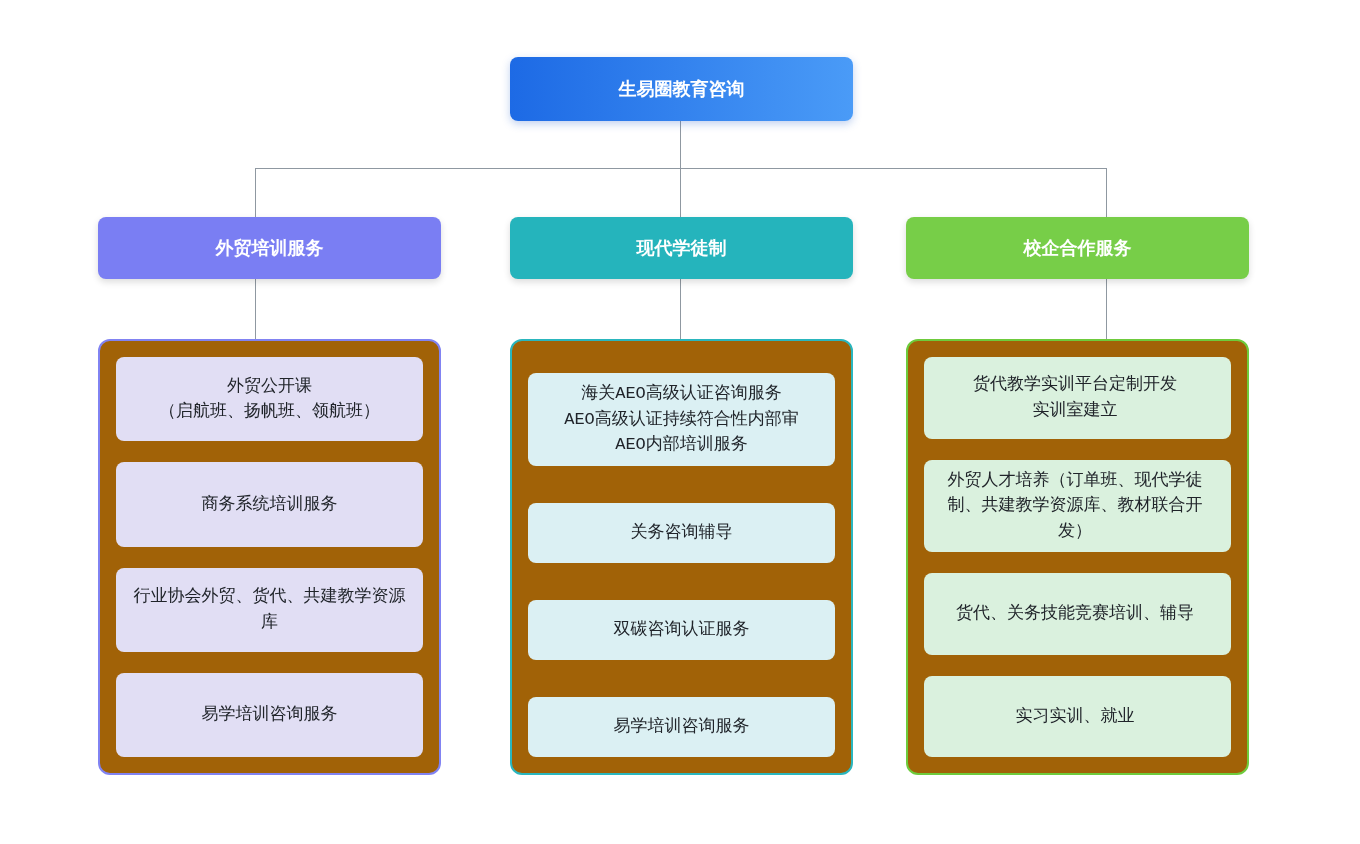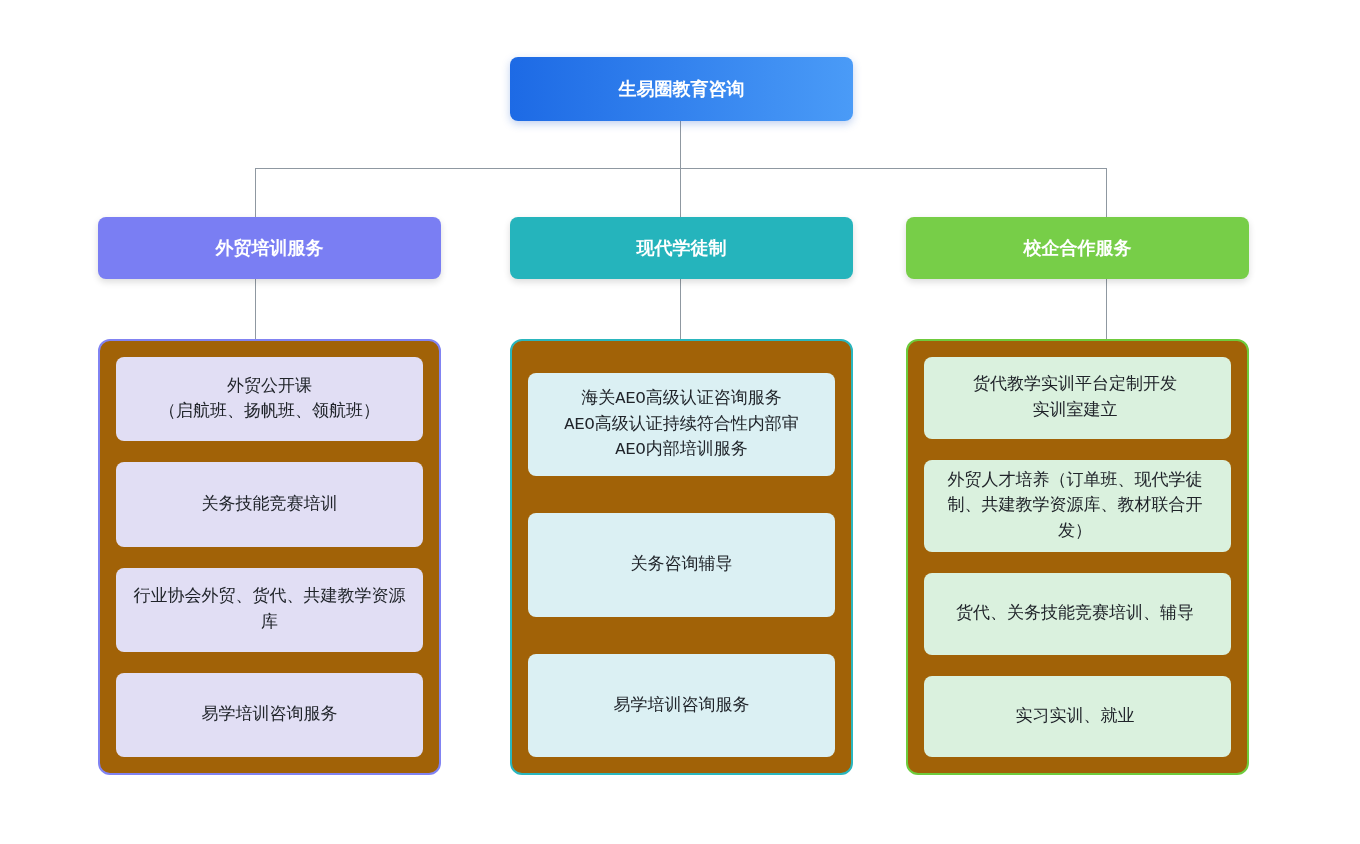--- a/index.html
+++ b/index.html
@@ -76,33 +76,34 @@
   <div class="node-root">
     <span>生易圈教育咨询</span>
   </div>
 
   <div class="branch-header hdr1 b1">
     <span>外贸培训服务</span>
   </div>
   <div class="group grp1 b1">
     <div class="item it1">外贸公开课
 （启航班、扬帆班、领航班）</div>
-    <div class="item it1">关务技能竞赛培训</div>
+    <div class="item it1">商务系统培训服务</div>
     <div class="item it1">行业协会外贸、货代、共建教学资源库</div>
     <div class="item it1">易学培训咨询服务</div>
   </div>
 
   <div class="branch-header hdr2 b2">
     <span>现代学徒制</span>
   </div>
   <div class="group grp2 b2">
     <div class="item it2">海关AEO高级认证咨询服务
 AEO高级认证持续符合性内部审
 AEO内部培训服务</div>
     <div class="item it2">关务咨询辅导</div>
+    <div class="item it2">双碳咨询认证服务</div>
     <div class="item it2">易学培训咨询服务</div>
   </div>
 
   <div class="branch-header hdr3 b3">
     <span>校企合作服务</span>
   </div>
   <div class="group grp3 b3">
     <div class="item it3">货代教学实训平台定制开发
 实训室建立</div>
     <div class="item it3">外贸人才培养（订单班、现代学徒制、共建教学资源库、教材联合开发）</div>

